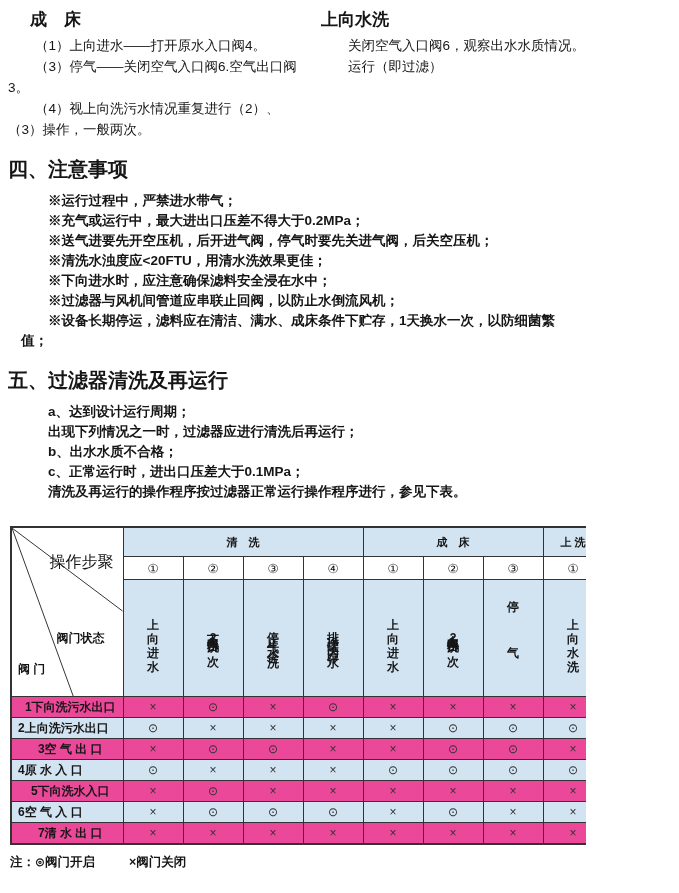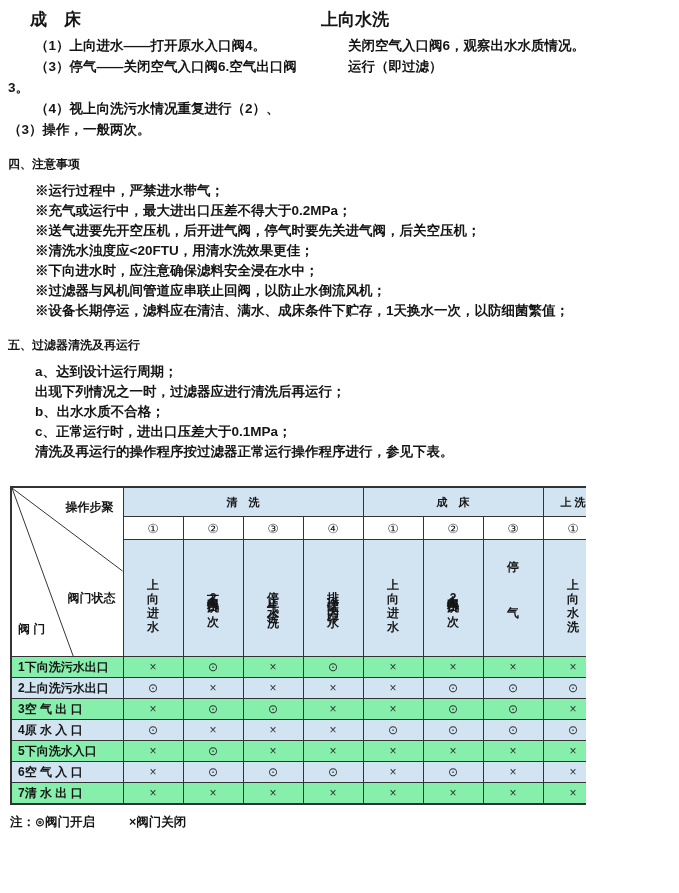--- a/index.html
+++ b/index.html
@@ -5,45 +5,45 @@
   html,body { margin:0; padding:0; background:#ffffff; }
   body { width:679px; height:893px; color:#151515; font-family:"Liberation Sans",sans-serif; }
   .page { position:relative; width:586px; height:893px; overflow:hidden; background:#fff; }
 
   
   .two-col { display:flex; padding:8px 0 0 8px; }
   .col-left  { width:350px; }
   .col-right { width:304px; margin-left:8px; }
   h2.blk { font-size:17px; font-weight:bold; margin:0 0 4px 0; }
   .col-left h2.blk { margin-left:22px; }
-  p.body { font-size:13.5px; line-height:21px; margin:0; text-indent:2em; font-weight:bold; }
-
-  
-  h2.sec { font-size:12px; font-weight:bold; margin:16px 0 8px 8px; }
-  .items { padding:0 6px 0 8px; }
+  p.body { font-size:13.5px; line-height:21px; margin:0; text-indent:2em; font-weight:normal; }
+
+  
+  h2.sec { font-size:20px; font-weight:bold; margin:16px 0 8px 8px; }
+  .items { padding:0 6px 0 21px; }
   p.item { font-size:13.5px; line-height:20px; margin:0; text-indent:2em; font-weight:bold; }
 
   
   table.valve { border-collapse:collapse; table-layout:fixed; width:652px; margin:24px 0 0 10px; border:2px solid #333; }
   table.valve th, table.valve td { border:1px solid #333; padding:0; text-align:center; vertical-align:middle; overflow:hidden; }
   tr.ghead th { height:28px; font-size:11px; font-weight:bold; background:#d2e3f1; }
   tr.nums td { height:22px; font-size:12.5px; background:#ffffff; }
   tr.vrow td { height:116px; background:#d2e3f1; }
   .v { writing-mode:vertical-lr; text-orientation:upright; font-size:12px; font-weight:bold; display:inline-block; line-height:1; }
   .v2 { letter-spacing:46px; } .v4 { letter-spacing:14px; } .v6 { letter-spacing:5px; } .v8 { letter-spacing:1px; }
   tr.drow td { height:20px; font-size:12px; color:#333; }
   tr.drow td.rlabel { text-align:left; padding-left:6px; font-size:12px; font-weight:bold; color:#151515; }
   tr.drow.alt td { background:#d2e3f1; }
-  tr.drow.plain td { background:#86efac; }
+  tr.drow.plain td { background:#ec4899;text-align:center; }
 
   
   td.corner { position:relative; background:#fff; }
   td.corner svg { position:absolute; left:0; top:0; width:100%; height:100%; }
-  td.corner .c-top { position:absolute; top:11px; right:9px; font-size:12px; font-weight:bold; }
-  td.corner .c-mid { position:absolute; top:102px; right:7px; font-size:12px; font-weight:bold; }
+  td.corner .c-top { position:absolute; top:24px; right:9px; font-size:16px; font-weight:normal; }
+  td.corner .c-mid { position:absolute; top:102px; right:18px; font-size:12px; font-weight:bold; }
   td.corner .c-bot { position:absolute; bottom:18px; left:6px; font-size:12px; font-weight:bold; }
 
   
   p.tnote { font-size:12.5px; font-weight:bold; margin:9px 0 0 10px; }
   p.tnote .gap { margin-right:34px; }
 </style>
 </head>
 <body>
 
 <div class="page">

